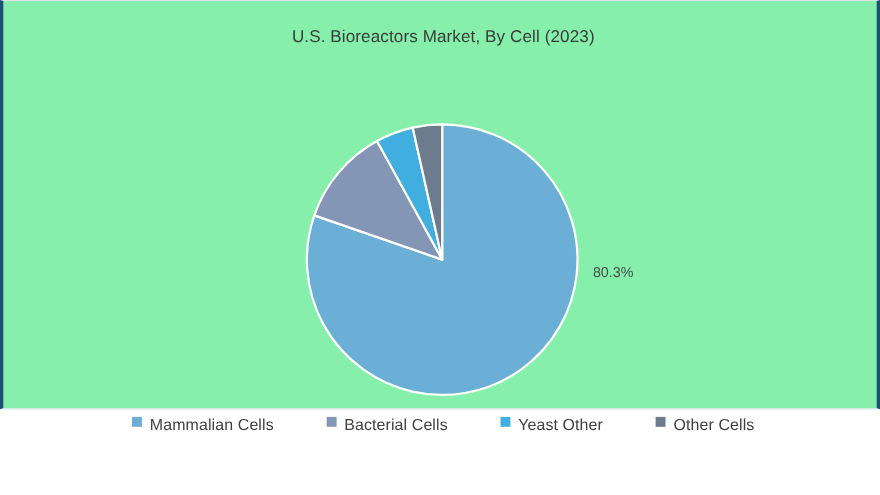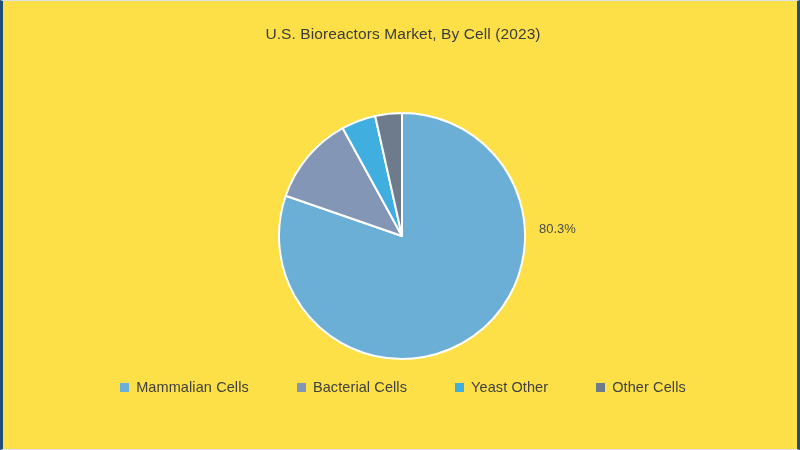--- a/index.html
+++ b/index.html
@@ -13,22 +13,22 @@
     height: 450px;
     overflow: hidden;
     font-family: "Liberation Sans", sans-serif;
   }
 
   
   #chart-card {
     position: relative;
     box-sizing: border-box;
     width: 800px;
-    height: 450px;
-    background: #fde047;
+    height: 372px;
+    background: #86efac;
     border: 1px solid #dfe3e8;
     border-left: 3px solid #1f4e79;
     border-right: 3px solid #1f4e79;
   }
 
   
   #chart-title {
     position: absolute;
     top: 24px;
     left: 0;
@@ -54,40 +54,40 @@
     top: 110px;
     width: 250px;
     height: 250px;
     display: block;
   }
 
   
   #value-label-mammalian {
     position: absolute;
     left: 536px;
-    top: 220px;
+    top: 239px;
     font-size: 13px;
     color: #4a4a4a;
     white-space: nowrap;
   }
 
   
   #legend {
     position: absolute;
     left: 0;
     top: 378px;
     width: 800px;
     display: flex;
     justify-content: center;
     align-items: center;
     gap: 0px;
   }
   .legend-item {
     display: flex;
-    align-items: center;
+    align-items: flex-start;
     white-space: nowrap;
   }
   .legend-item + .legend-item {
     margin-left: 48px;
   }
   .legend-swatch {
     width: 9px;
     height: 9px;
     margin-right: 7px;
     flex: 0 0 auto;

